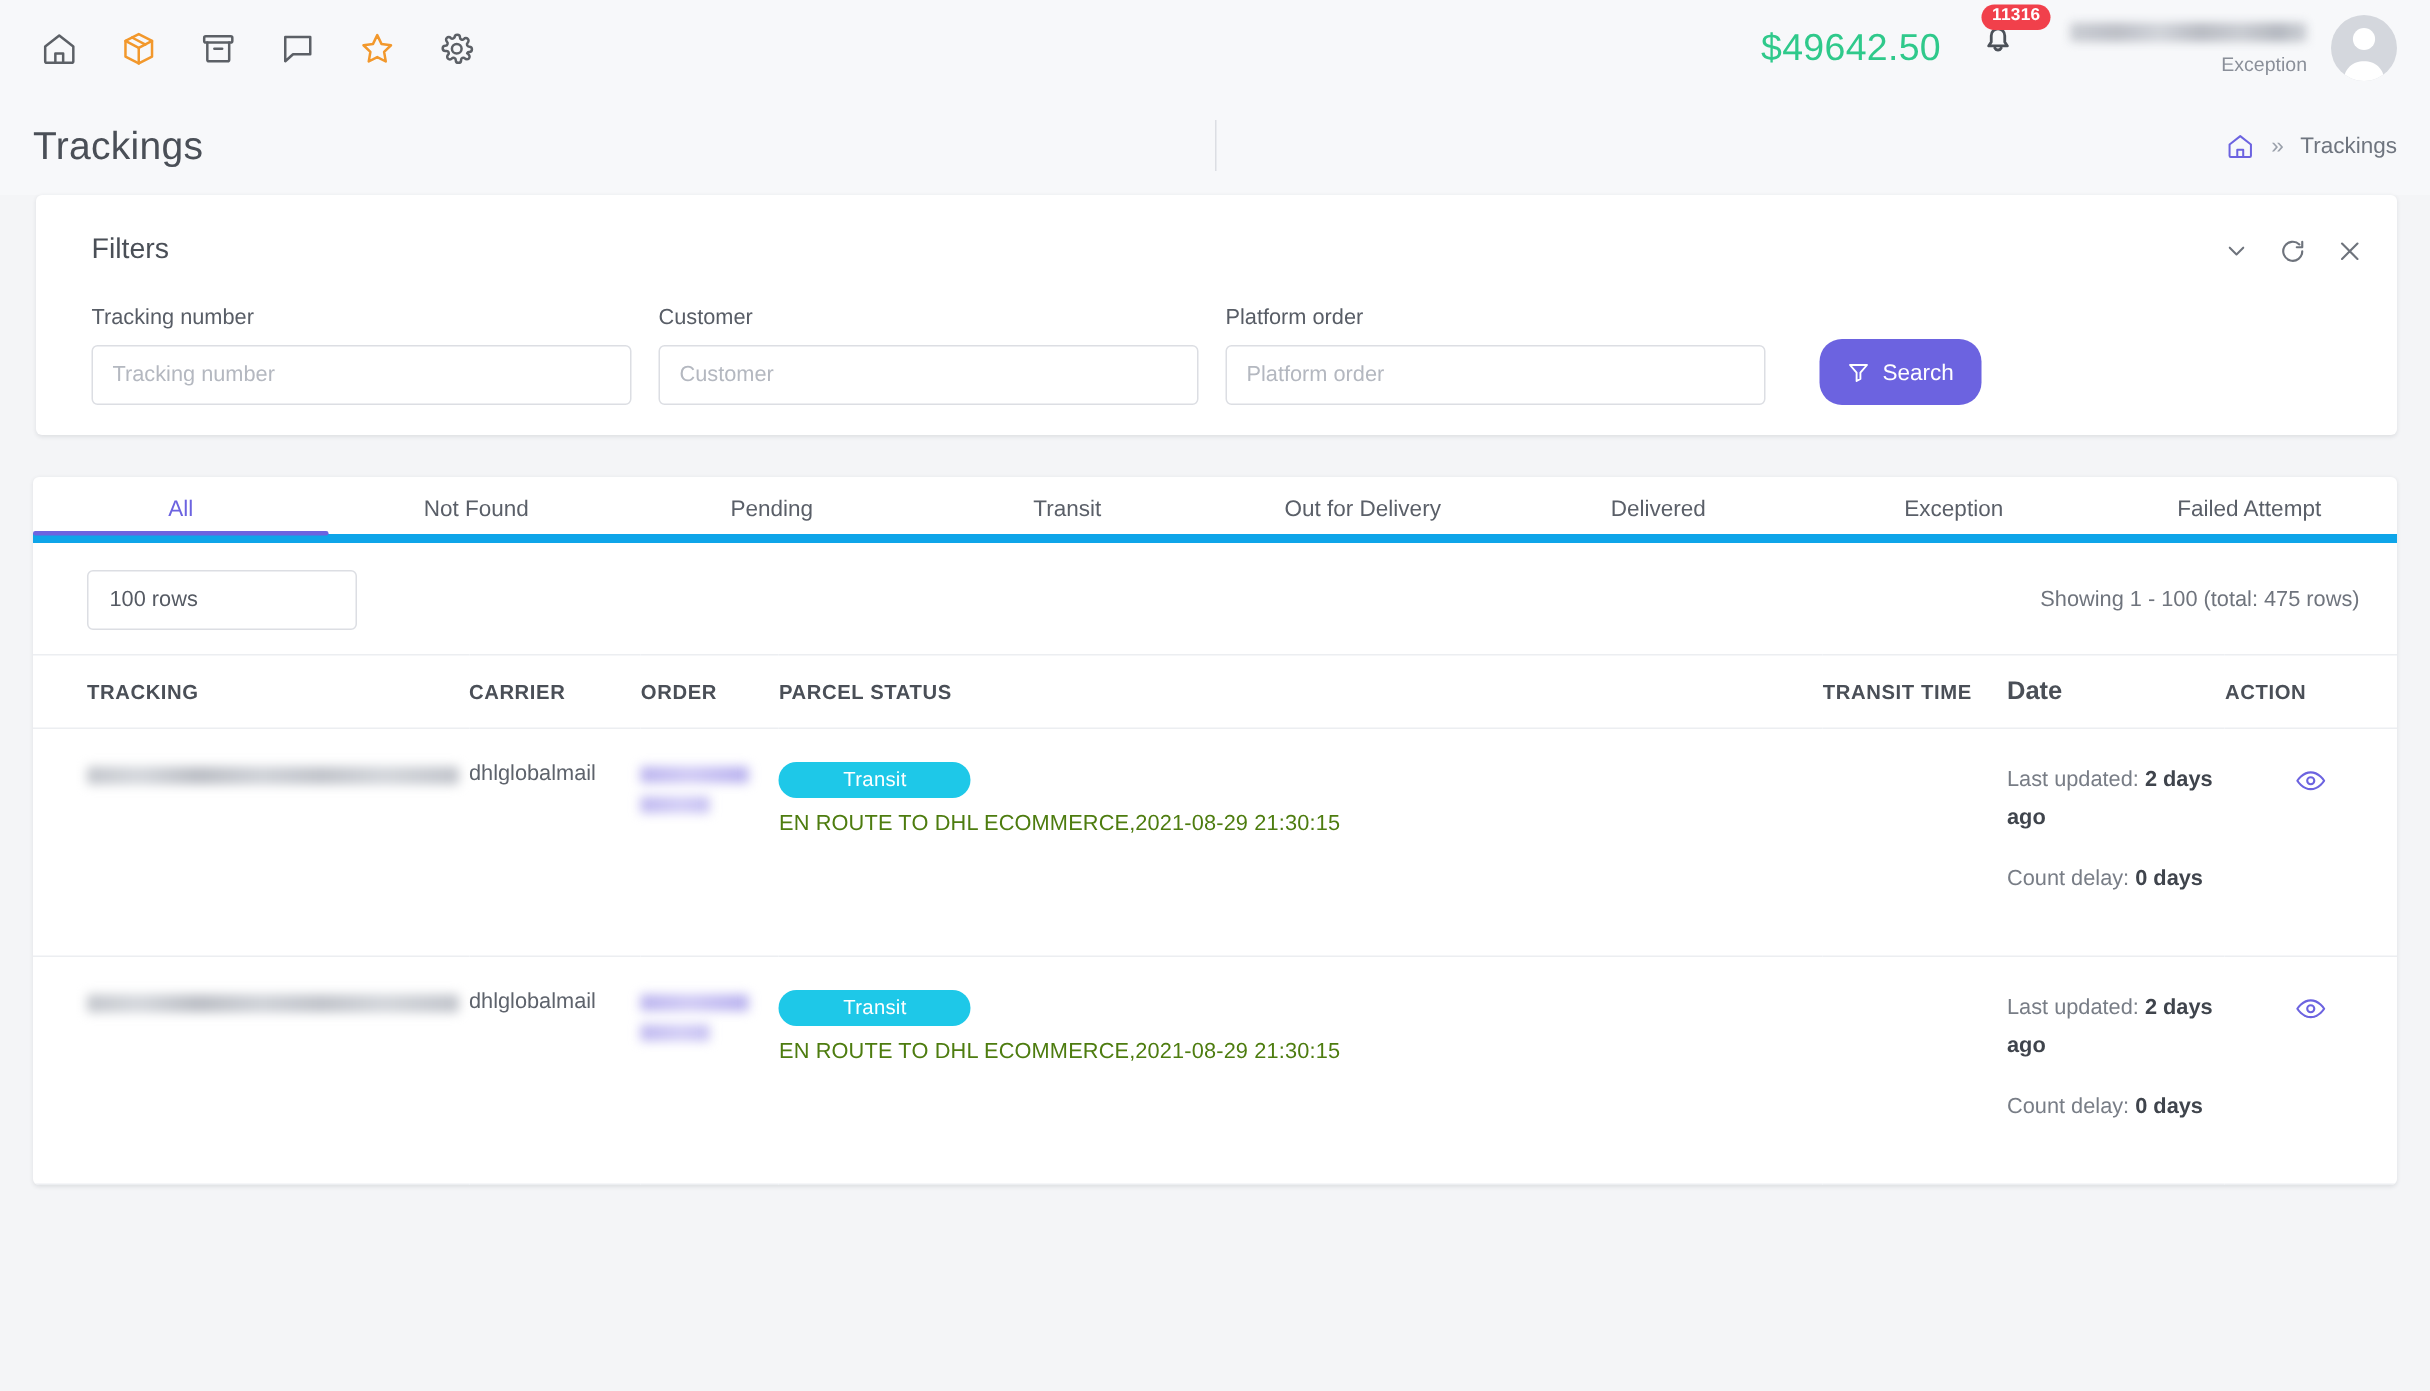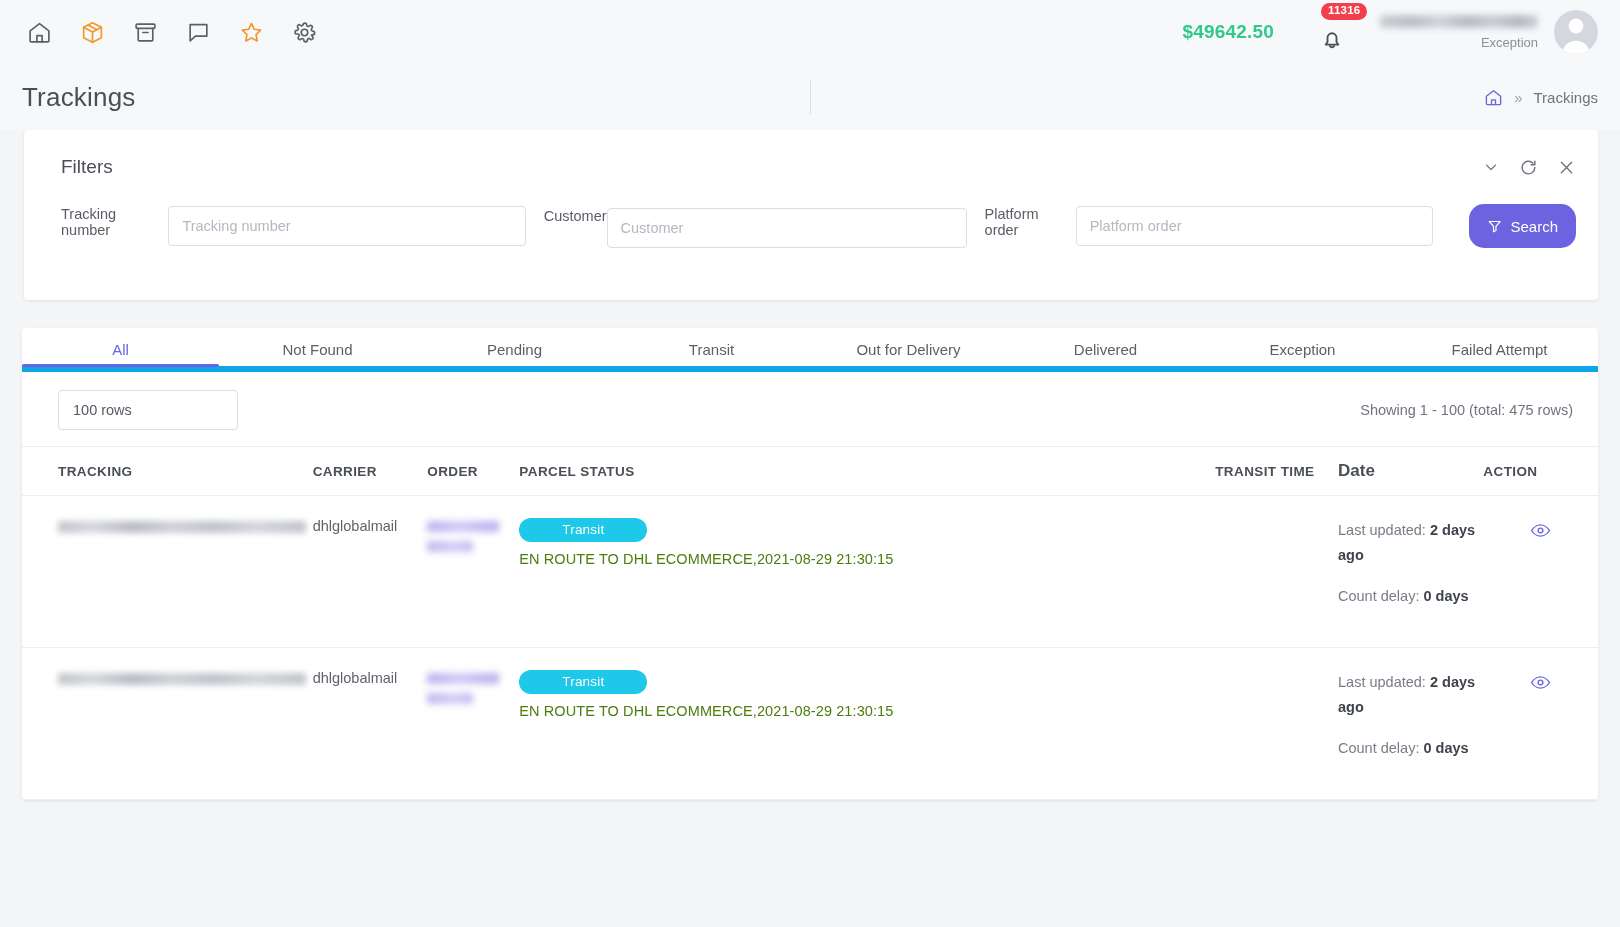--- a/index.html
+++ b/index.html
@@ -34,29 +34,29 @@
 
   .topright {
     margin-left: auto;
     display: flex;
     align-items: center;
     gap: 0;
     height: 64px;
   }
   .balance {
     color: #2fc98b;
-    font-size: 19px;
-    font-weight: bold;
+    font-size: 25px;
+    font-weight: normal;
     letter-spacing: .2px;
-    margin-right: 36px;
+    margin-right: 16px;
   }
   .bellwrap {
     position: relative;
     width: 44px; height: 44px;
-    display: flex; align-items: flex-end; justify-content: center;
+    display: flex; align-items: flex-start; justify-content: center;
     cursor: pointer;
     margin-right: 26px;
   }
   .bellbadge {
     position: absolute;
     top: -7px; left: 11px;
     background: #f1404b;
     color: #fff;
     font-size: 11.5px;
     font-weight: bold;
@@ -126,21 +126,21 @@
   .crumb-text { color: #6f757f; font-size: 15px; cursor: pointer; }
 
   
   .card {
     background: #fff;
     border-radius: 4px;
     box-shadow: 0 1px 3px rgba(30,35,45,.10);
     margin: 0 22px;
   }
   .filters {
-    padding: 26px 0 52px 0;
+    padding: 26px 0 20px 0;
     position: relative;
     margin-left: 24px;
   }
   .filters-head {
     display: flex;
     align-items: center;
     padding: 0 22px 0 37px;
   }
   .filters-title {
     font-size: 19px;
@@ -153,21 +153,21 @@
     gap: 19px;
   }
   .facticon { cursor: pointer; display: flex; align-items: center; }
 
   .filter-row {
     display: flex;
     align-items: flex-end;
     padding: 26px 22px 0 37px;
     gap: 18px;
   }
-  .field { display: flex; flex-direction: row; }
+  .field { display: flex; flex-direction: column; }
   .field-label {
     font-size: 14.5px;
     color: #585d66;
     margin-bottom: 10px;
   }
   .field input {
     height: 40px;
     border: 1px solid #dcdee3;
     border-radius: 4px;
     padding: 0 13px;

